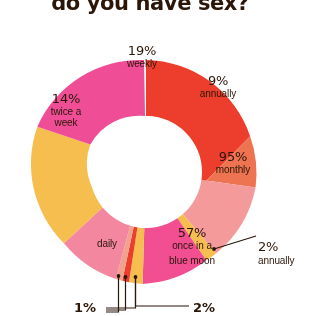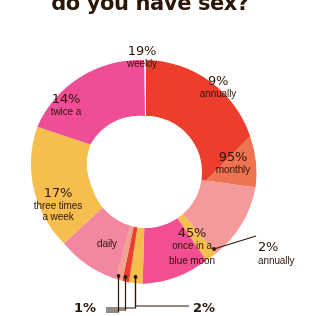--- a/index.html
+++ b/index.html
@@ -211,38 +211,34 @@
       <span class="seg-pct">9%</span>
       <span class="seg-name">annually</span>
     </div>
 
     <div class="seg-label" id="lbl-monthly">
       <span class="seg-pct">95%</span>
       <span class="seg-name">monthly</span>
     </div>
 
     <div class="seg-label" id="lbl-bluemoon">
-      <span class="seg-pct">45%</span>
+      <span class="seg-pct">57%</span>
       <span class="seg-name">once in a</span>
       <span class="seg-name" style="margin-top:4px">blue moon</span>
     </div>
 
     <div class="seg-label" id="lbl-daily">
       <span class="seg-name">daily</span>
     </div>
 
-    <div class="seg-label" id="lbl-three">
-      <span class="seg-pct">17%</span>
-      <span class="seg-name">three times</span>
-      <span class="seg-name" style="margin-top:0">a week</span>
-    </div>
 
     <div class="seg-label" id="lbl-twice">
       <span class="seg-pct">14%</span>
       <span class="seg-name">twice a</span>
+      <span class="seg-name" style="margin-top:0">week</span>
     </div>
 
     <div class="callout" id="callout-annually">
       <span class="seg-pct">2%</span>
       <span class="seg-name">annually</span>
     </div>
 
     <div class="axis-pct" id="pct-left">1%</div>
     <div class="axis-pct" id="pct-right">2%</div>
 

